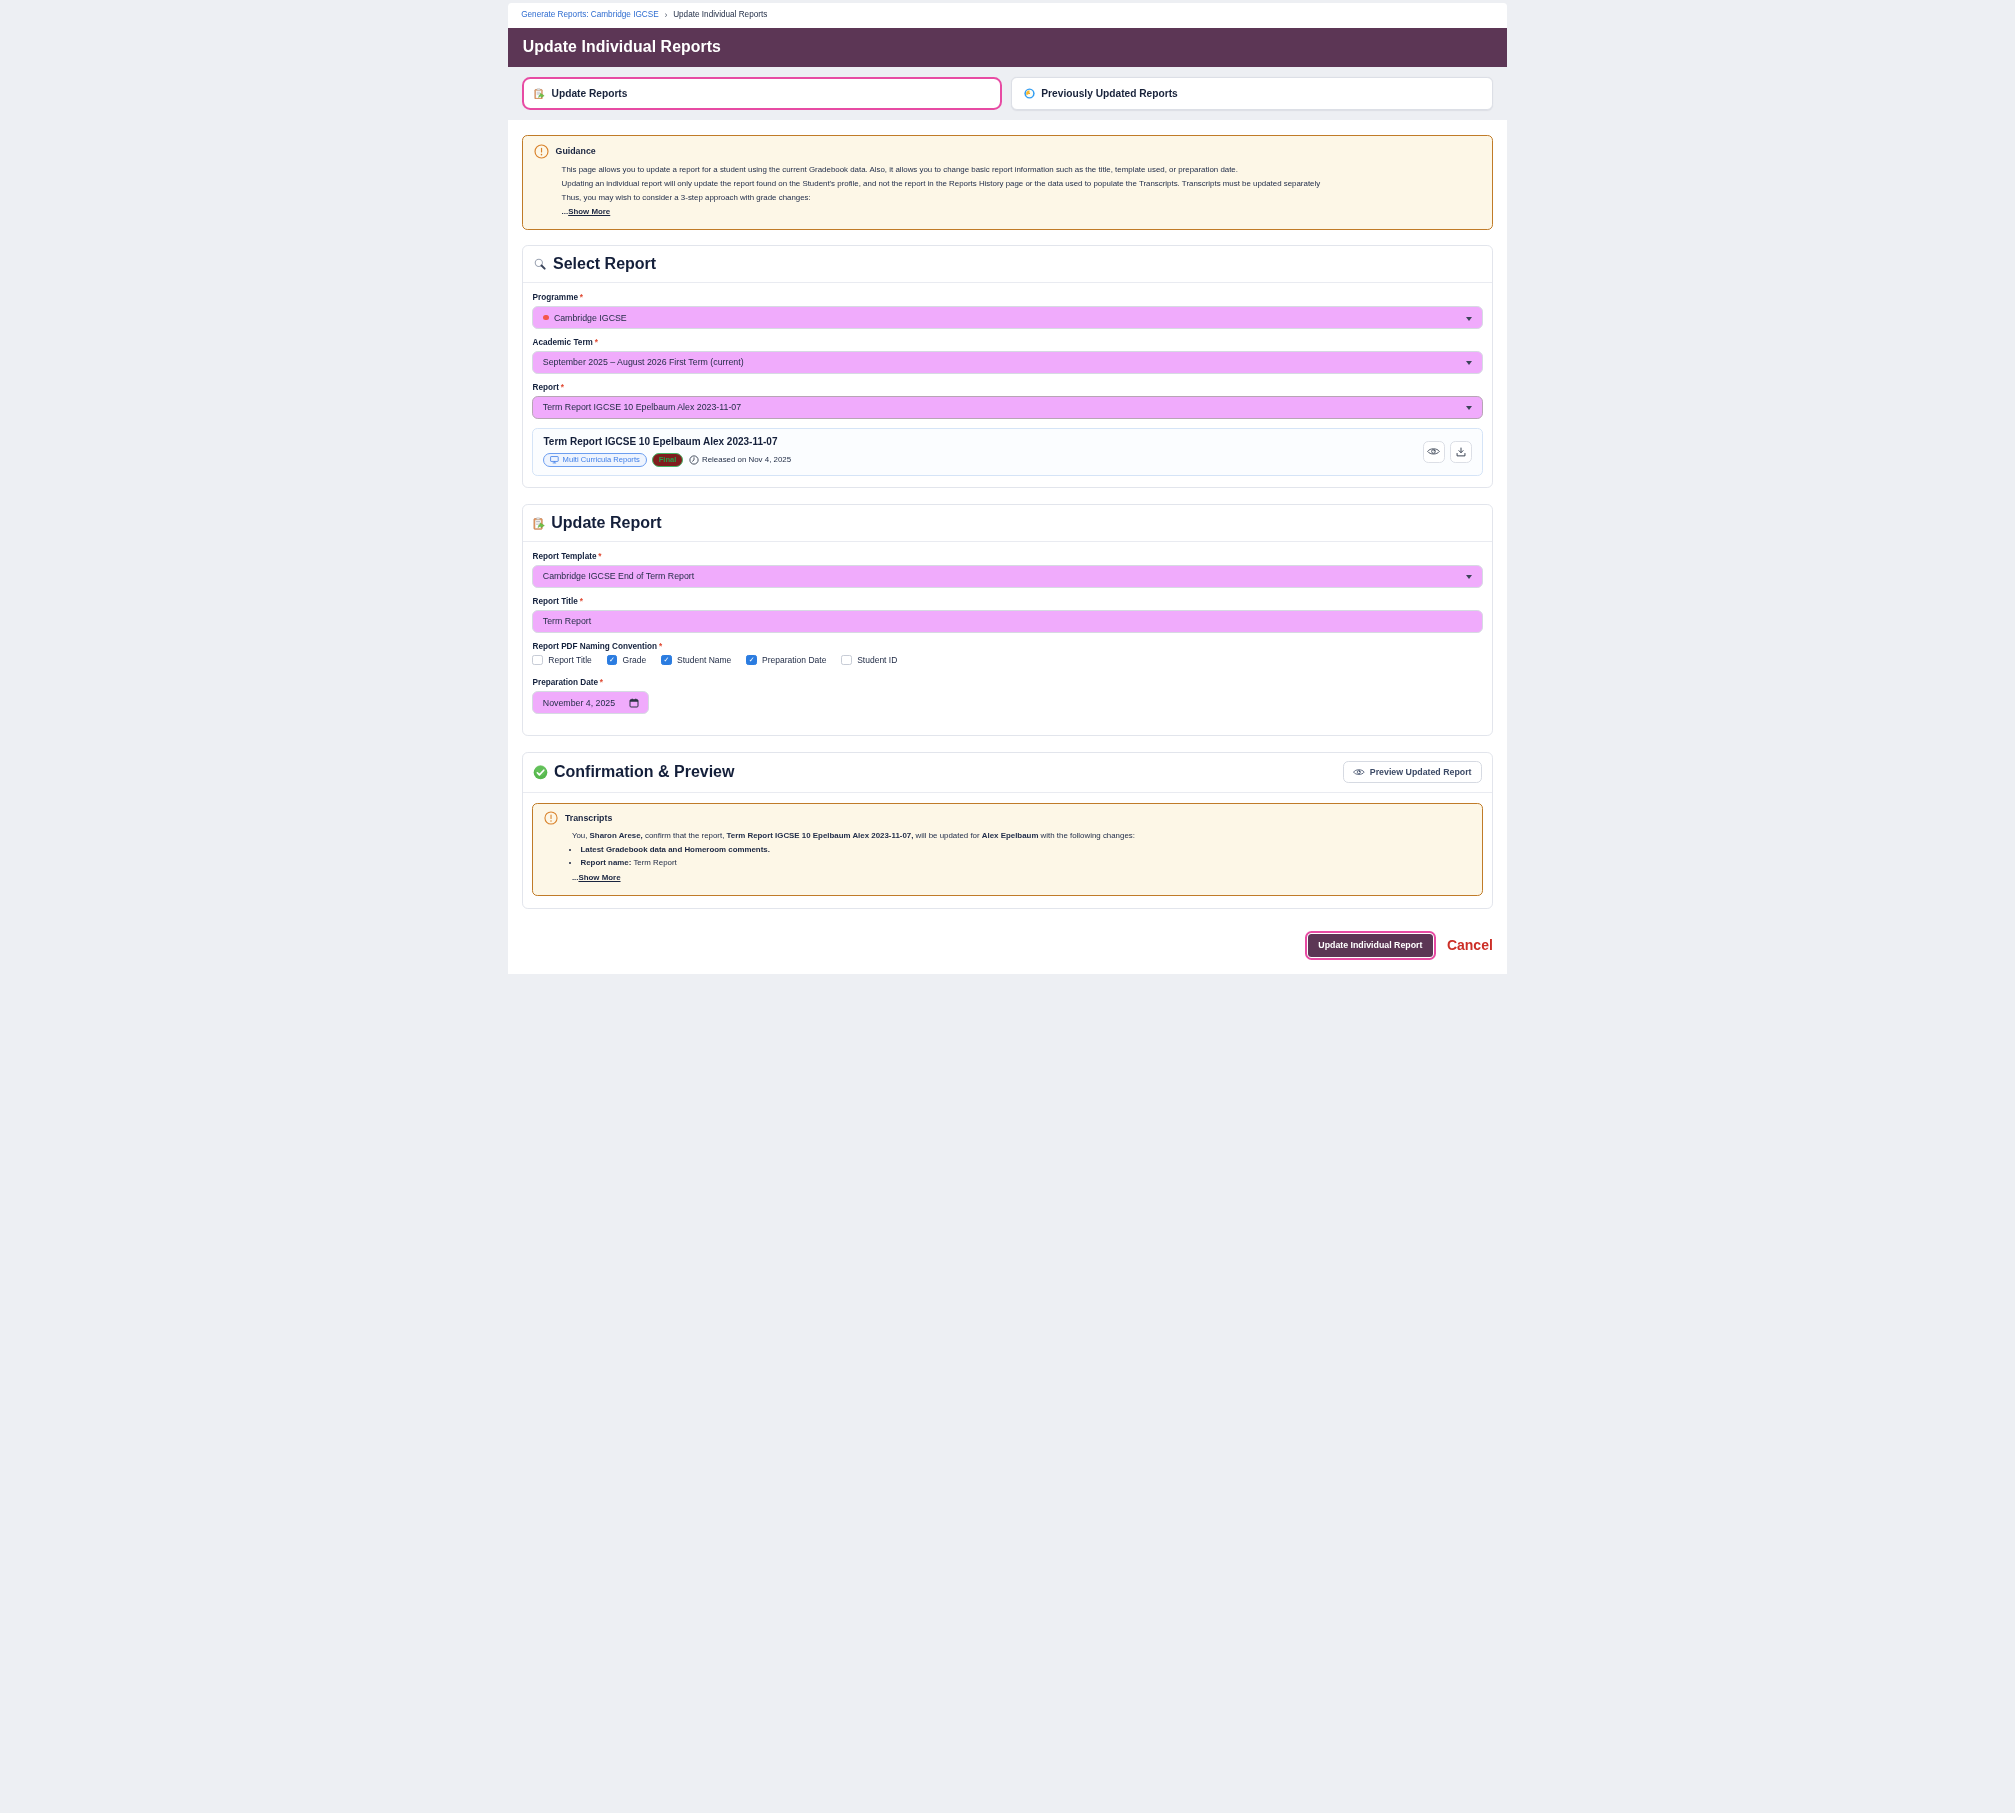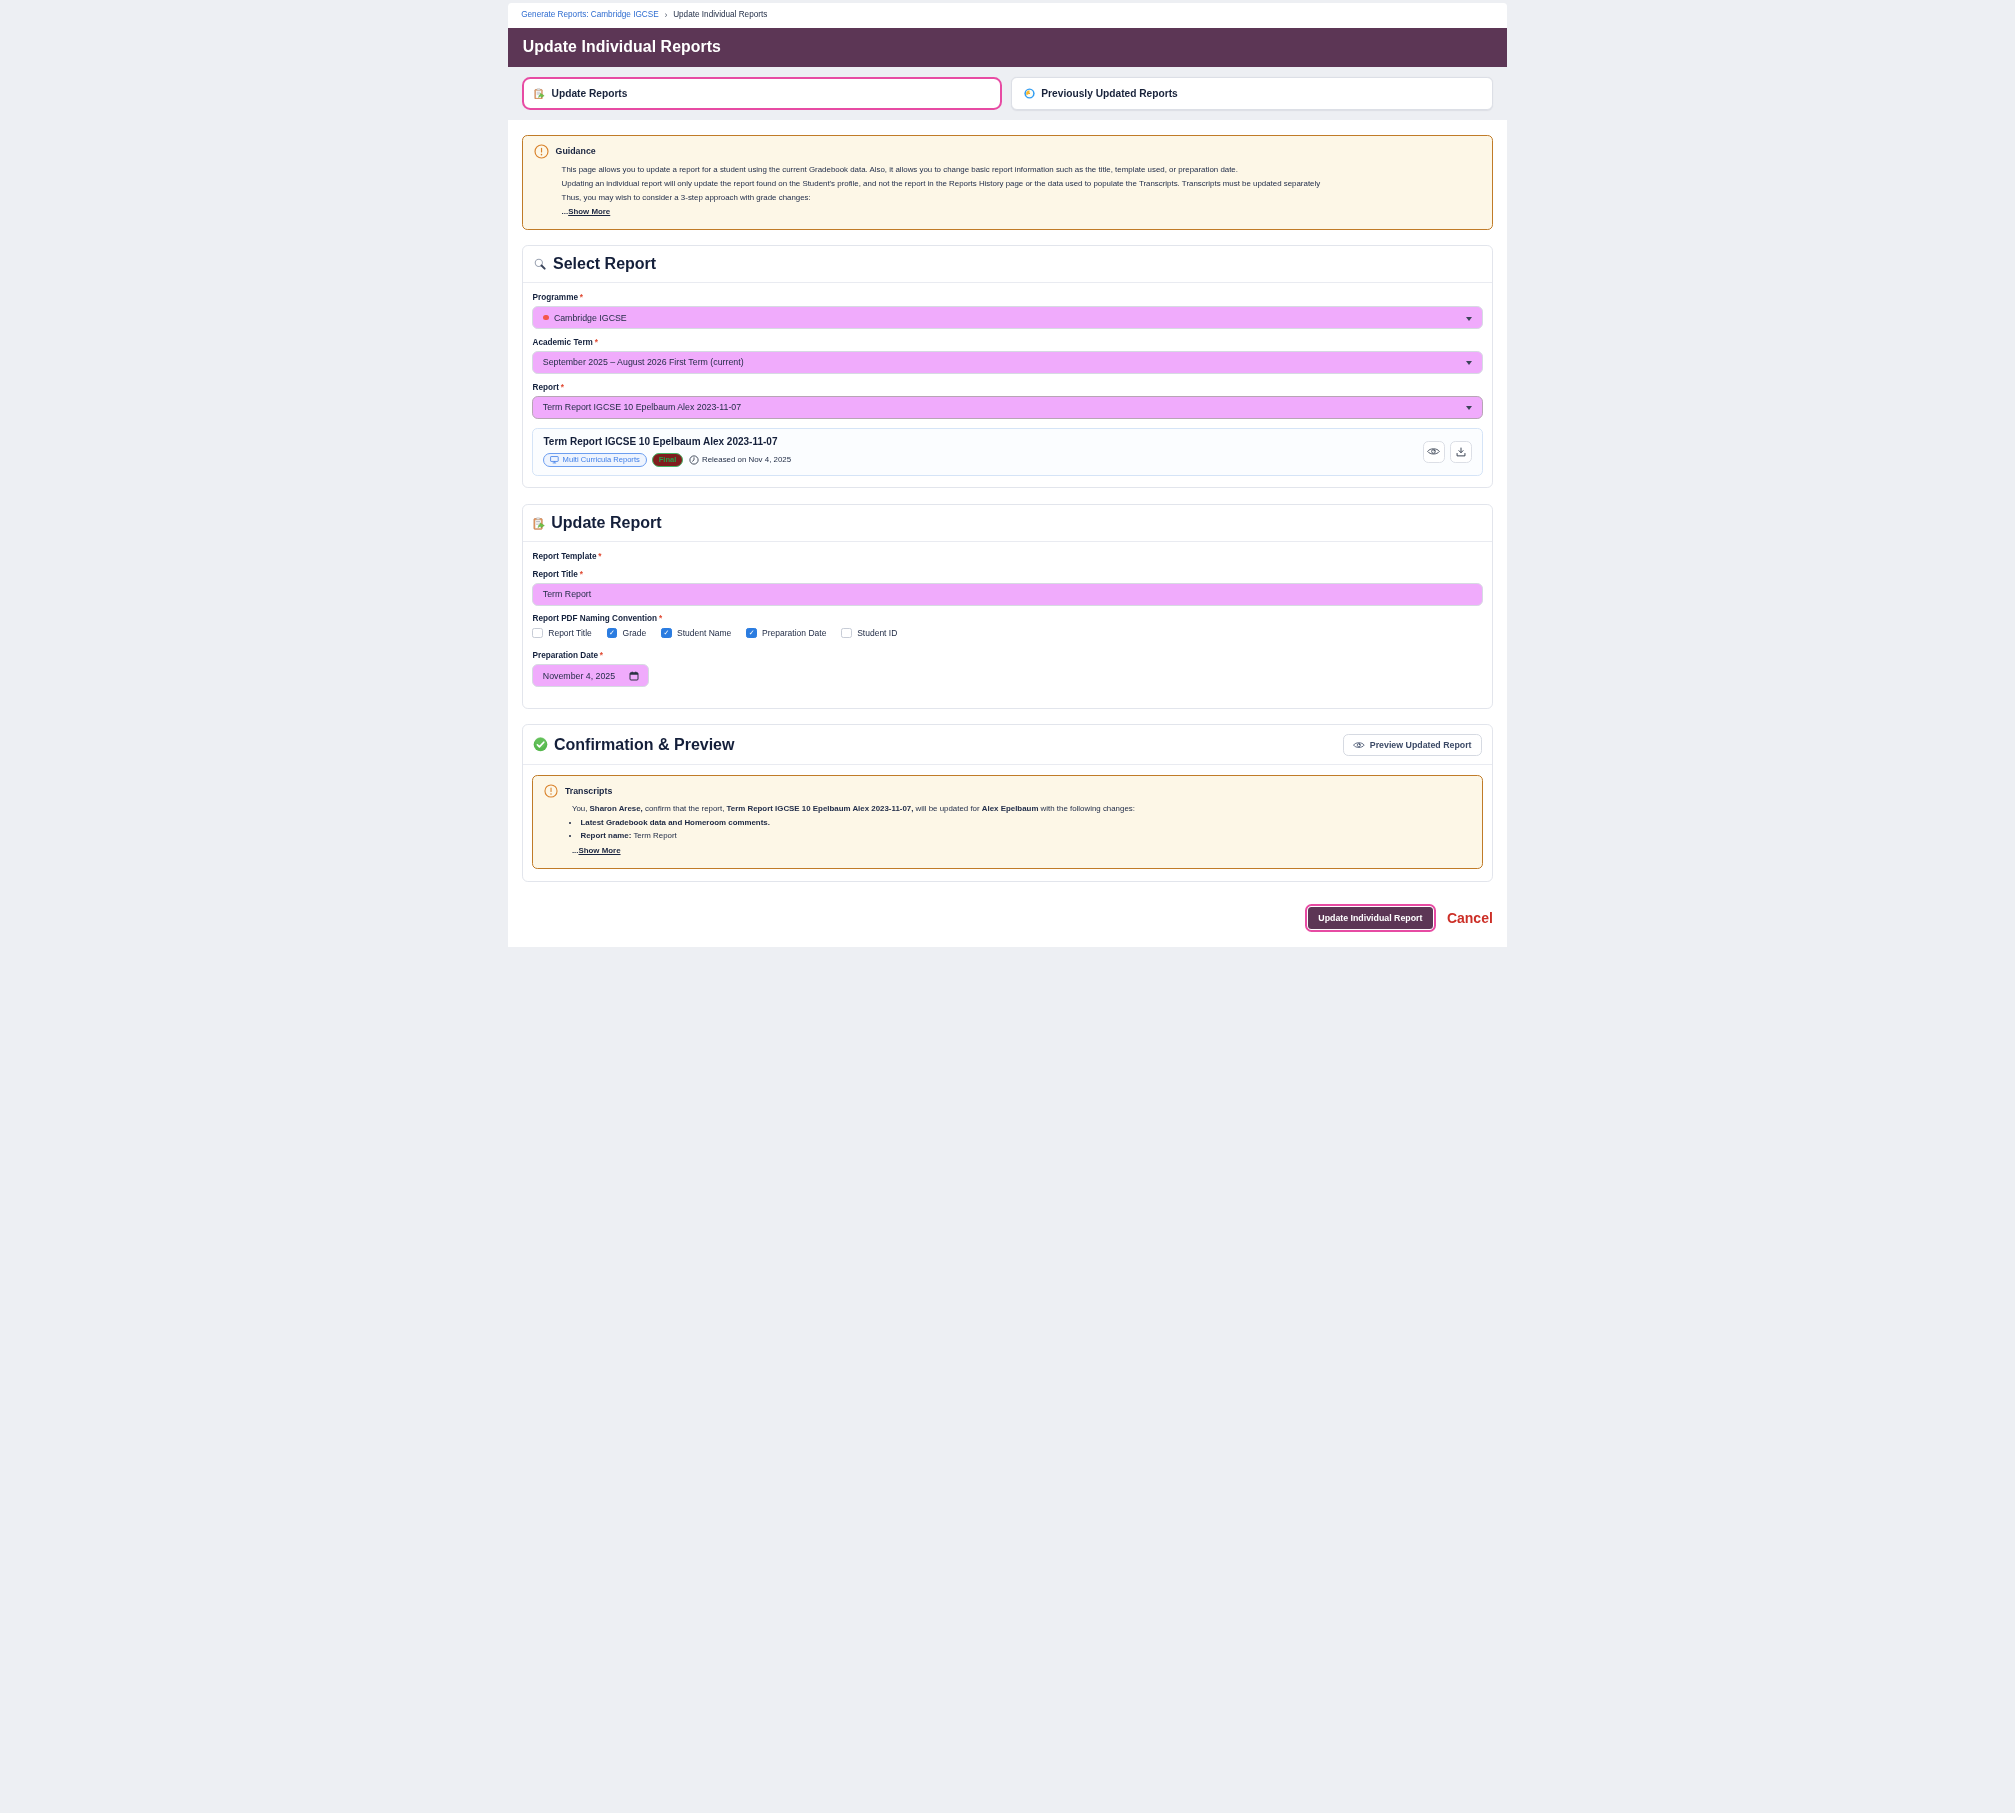--- a/index.html
+++ b/index.html
@@ -248,20 +248,24 @@
             <rect x="5" y="11.6" width="4.6" height="1.1" fill="#b9bec5"></rect>
             <rect x="5.6" y="1" width="5.4" height="3" rx=".8" fill="#e3e3e3" stroke="#a9a9a9" stroke-width=".6"></rect>
             <path d="M11.5 9.5 l7 4.3 -5.4 3.6 v-2.3 c-2.6.1 -3.8 1 -4.8 2.3 .2-3 1.6-5.2 3.2-5.6 z" fill="#72c247" stroke="#4f9a2b" stroke-width=".7"></path>
           </svg>
         </span>
         <h2>Update Report</h2>
       </div>
       <div class="card-body">
         <div class="field">
           <label><span>Report Template</span><span class="req">*</span></label>
+          <div class="select-box">
+            <span>Cambridge IGCSE End of Term Report</span>
+            <span class="caret"></span>
+          </div>
         </div>
         <div class="field">
           <label><span>Report Title</span><span class="req">*</span></label>
           <div class="text-input">
             <span>Term Report</span>
           </div>
         </div>
         <div class="field">
           <label><span>Report PDF Naming Convention</span><span class="req">*</span></label>
           <div class="cb-row">

